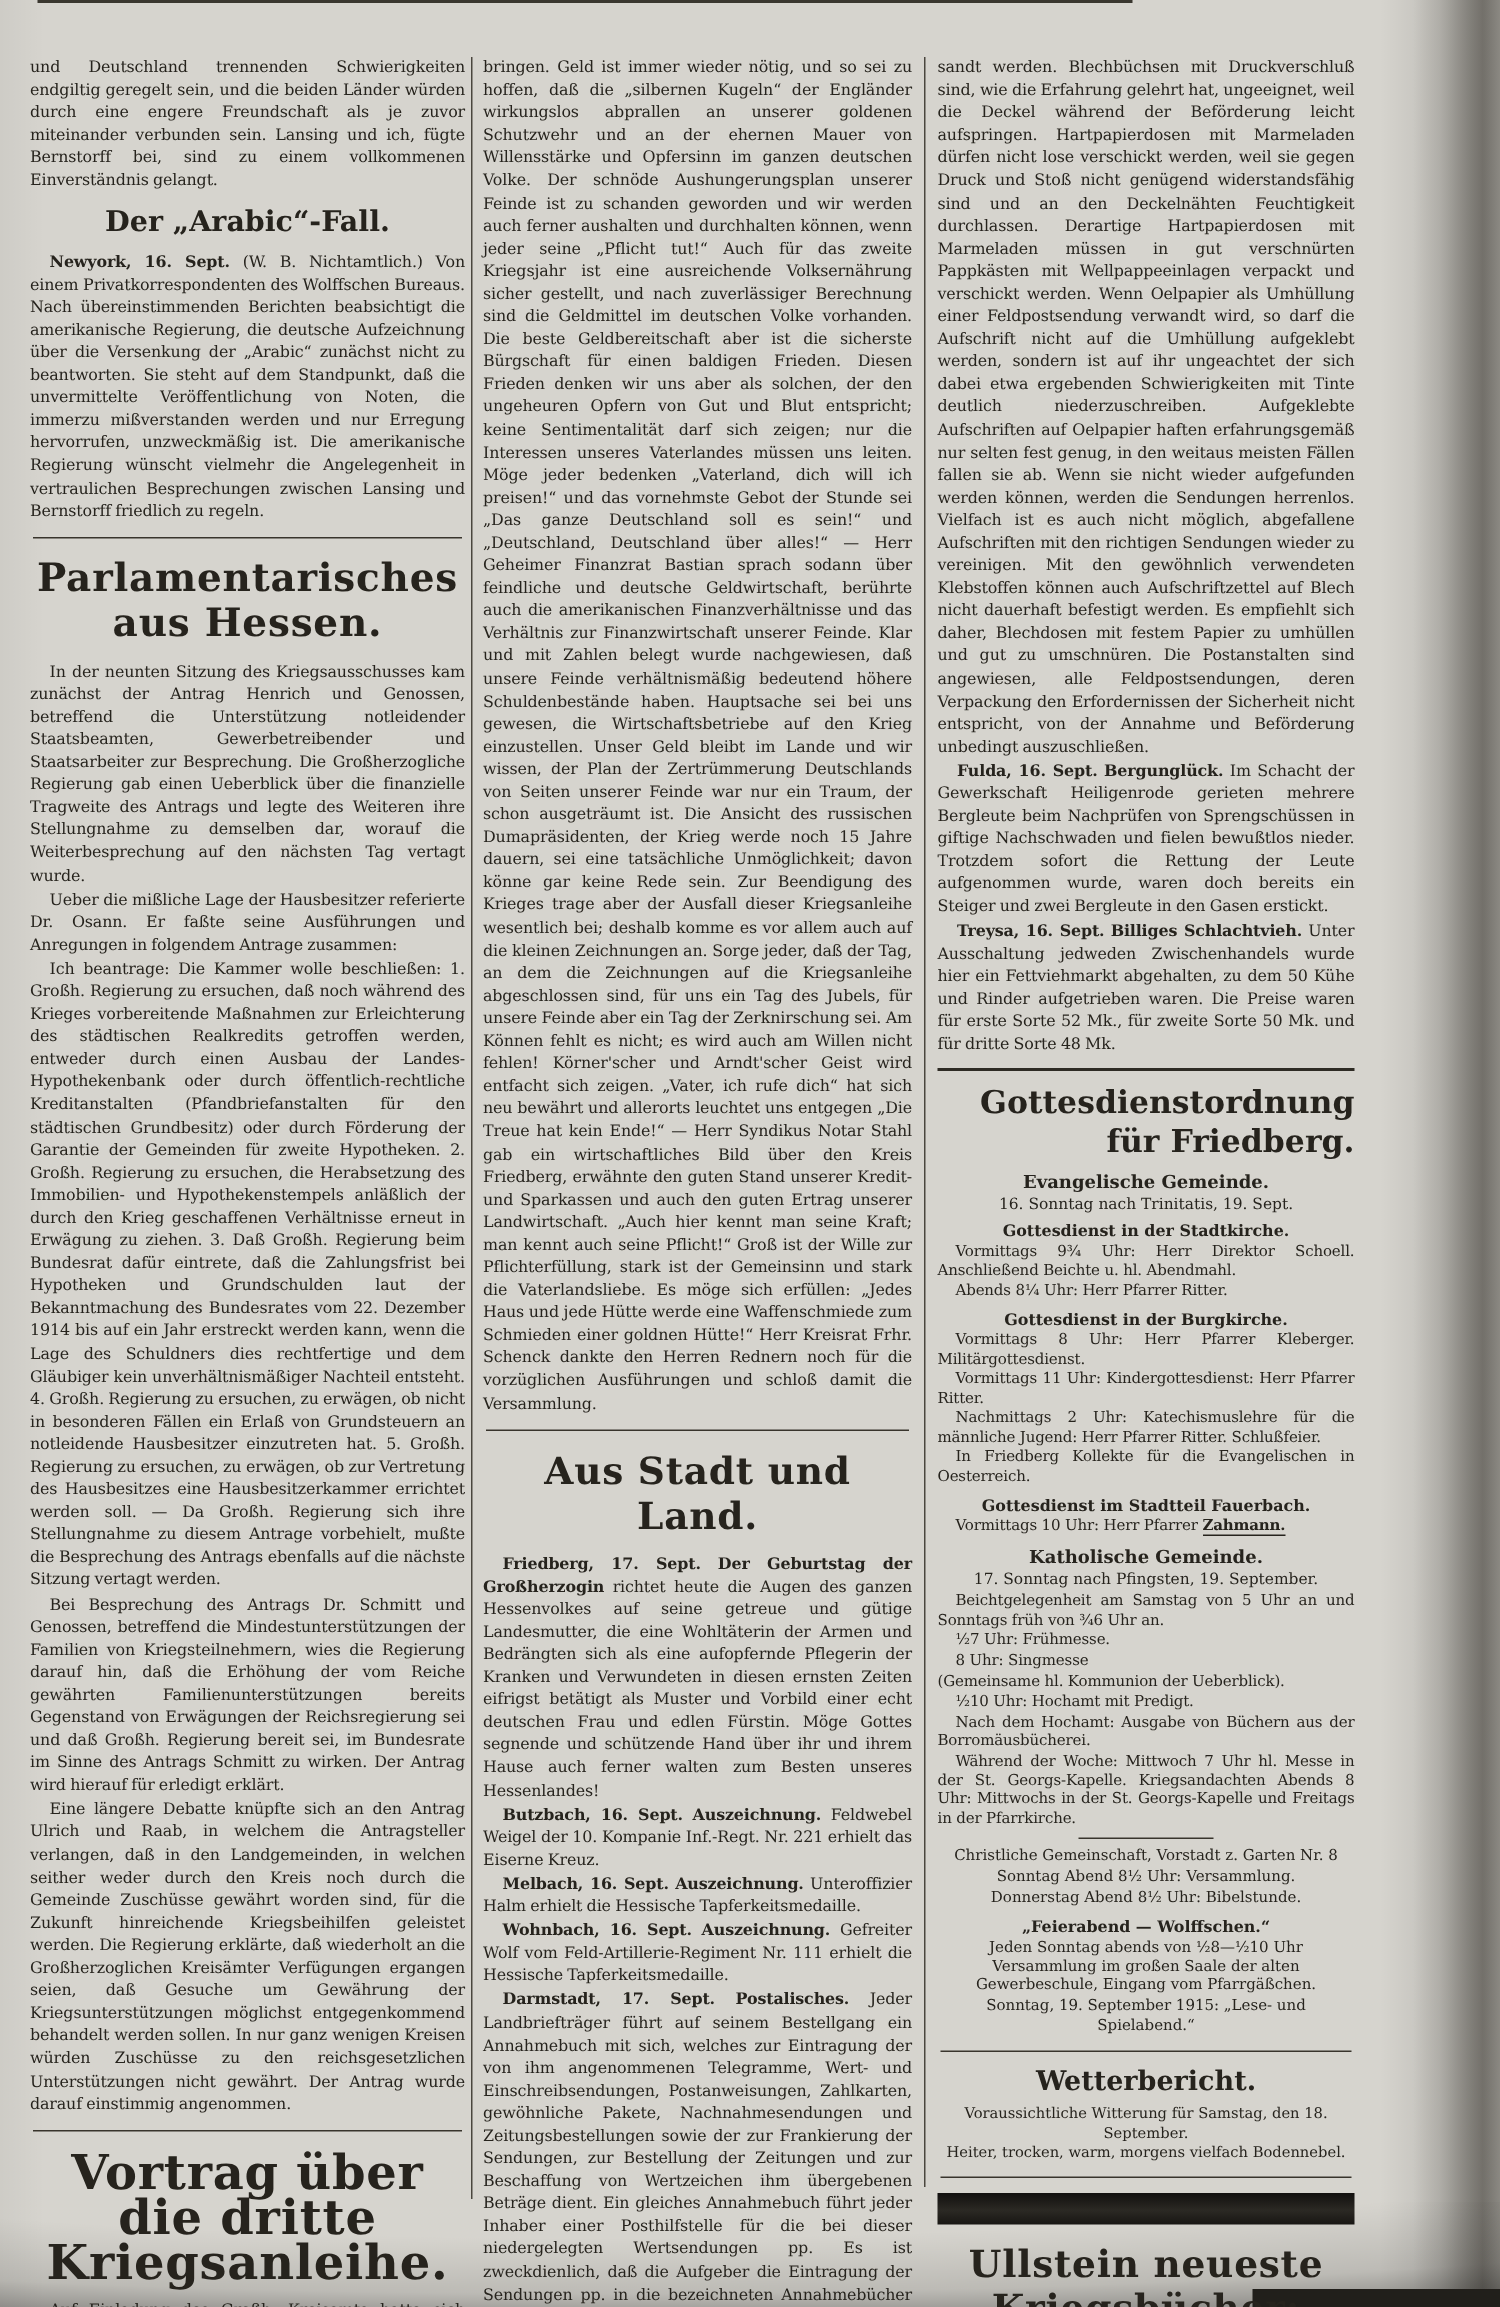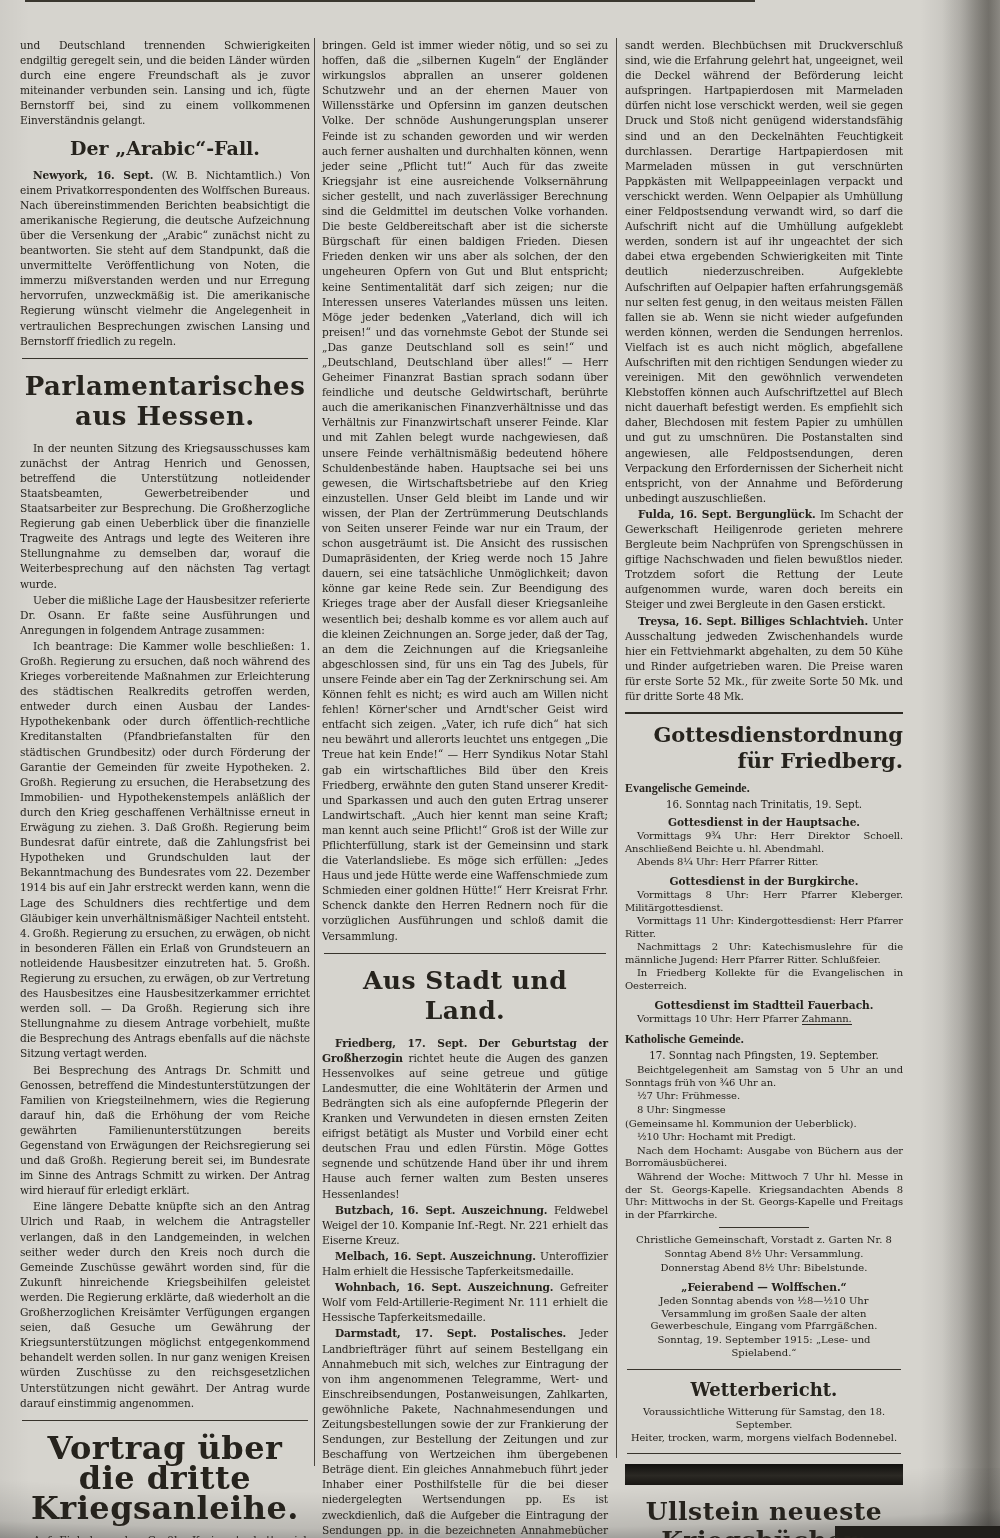--- a/index.html
+++ b/index.html
@@ -35,27 +35,27 @@
   .rule{border:none;border-top:1.4px solid #38342c;margin:9px 2px;}
   .rule-heavy{border:none;border-top:2px solid #2e2b24;margin:8px 0;}
 
   h2.big{font-size:26px;line-height:30px;font-weight:bold;text-align:center;margin:12px 0 10px 0;
     font-family:"DejaVu Serif", serif;letter-spacing:0.5px;}
   h3.med{font-size:19px;line-height:24px;font-weight:bold;text-align:center;margin:7px 0 8px 0;}
   h2.gdo{font-size:21px;line-height:26px;font-weight:bold;text-align:right;margin:6px 0 6px 0;}
   h3.wetter{font-size:18px;font-weight:bold;text-align:center;margin:4px 0 5px 0;}
 
   
-  .ch-head{font-size:12px;font-weight:bold;text-align:left;margin:7px 0 2px 0;font-family:Liberation Serif, serif;}
+  .ch-head{font-size:12px;font-weight:bold;text-align:center;margin:7px 0 2px 0;}
   .ch-sub{font-size:10.3px;text-align:center;margin:1px 0 3px 0;}
   .ch-h4{font-size:10.6px;font-weight:bold;text-align:center;margin:6px 0 2px 0;}
   p.ch{font-size:10px;line-height:12.6px;margin:1px 0;text-indent:12px;text-align:justify;
     letter-spacing:-0.1px;}
   p.ch-c{font-size:10px;line-height:12.8px;margin:1px 0;text-align:center;text-indent:0;}
-  .u-name{border-bottom:1px solid #26231d;}
+  .u-name{border-bottom:1px solid #26231d;font-weight:bold;}
   .short-rule{width:90px;border:none;border-top:1px solid #38342c;margin:6px auto;}
 
   .wetter-line{font-size:9.8px;line-height:13px;text-align:center;margin:0;}
 
   .black-bar{height:21px;background:linear-gradient(#11100e,#2b2924 55%,#181613);margin:10px 0 12px 0;}
 
   .ad{text-align:center;}
   .ad-l1{font-size:25px;font-weight:bold;margin:4px 0 8px 0;letter-spacing:0.5px;}
 </style>
 </head>
@@ -101,21 +101,21 @@
 <div class="col" id="colR">
   <p class="body noindent">sandt werden. Blechbüchsen mit Druckverschluß sind, wie die Erfahrung gelehrt hat, ungeeignet, weil die Deckel während der Beförderung leicht aufspringen. Hartpapierdosen mit Marmeladen dürfen nicht lose verschickt werden, weil sie gegen Druck und Stoß nicht genügend widerstandsfähig sind und an den Deckelnähten Feuchtigkeit durchlassen. Derartige Hartpapierdosen mit Marmeladen müssen in gut verschnürten Pappkästen mit Wellpappeeinlagen verpackt und verschickt werden. Wenn Oelpapier als Umhüllung einer Feldpostsendung verwandt wird, so darf die Aufschrift nicht auf die Umhüllung aufgeklebt werden, sondern ist auf ihr ungeachtet der sich dabei etwa ergebenden Schwierigkeiten mit Tinte deutlich niederzuschreiben. Aufgeklebte Aufschriften auf Oelpapier haften erfahrungsgemäß nur selten fest genug, in den weitaus meisten Fällen fallen sie ab. Wenn sie nicht wieder aufgefunden werden können, werden die Sendungen herrenlos. Vielfach ist es auch nicht möglich, abgefallene Aufschriften mit den richtigen Sendungen wieder zu vereinigen. Mit den gewöhnlich verwendeten Klebstoffen können auch Aufschriftzettel auf Blech nicht dauerhaft befestigt werden. Es empfiehlt sich daher, Blechdosen mit festem Papier zu umhüllen und gut zu umschnüren. Die Postanstalten sind angewiesen, alle Feldpostsendungen, deren Verpackung den Erfordernissen der Sicherheit nicht entspricht, von der Annahme und Beförderung unbedingt auszuschließen.</p>
   <p class="body"><b class="dl">Fulda, 16. Sept.</b> <b class="ttl">Bergunglück.</b> <span>Im Schacht der Gewerkschaft Heiligenrode gerieten mehrere Bergleute beim Nachprüfen von Sprengschüssen in giftige Nachschwaden und fielen bewußtlos nieder. Trotzdem sofort die Rettung der Leute aufgenommen wurde, waren doch bereits ein Steiger und zwei Bergleute in den Gasen erstickt.</span></p>
   <p class="body"><b class="dl">Treysa, 16. Sept.</b> <b class="ttl">Billiges Schlachtvieh.</b> <span>Unter Ausschaltung jedweden Zwischenhandels wurde hier ein Fettviehmarkt abgehalten, zu dem 50 Kühe und Rinder aufgetrieben waren. Die Preise waren für erste Sorte 52 Mk., für zweite Sorte 50 Mk. und für dritte Sorte 48 Mk.</span></p>
   <hr class="rule-heavy">
 
   <h2 class="gdo">Gottesdienstordnung für Friedberg.</h2>
   <div class="ch-head">Evangelische Gemeinde.</div>
   <div class="ch-sub">16. Sonntag nach Trinitatis, 19. Sept.</div>
 
-  <div class="ch-h4">Gottesdienst in der Hauptsache.</div>
+  <div class="ch-h4">Gottesdienst in der Stadtkirche.</div>
   <p class="ch">Vormittags 9¾ Uhr: Herr Direktor Schoell. Anschließend Beichte u. hl. Abendmahl.</p>
   <p class="ch">Abends 8¼ Uhr: Herr Pfarrer Ritter.</p>
 
   <div class="ch-h4">Gottesdienst in der Burgkirche.</div>
   <p class="ch">Vormittags 8 Uhr: Herr Pfarrer Kleberger. Militärgottesdienst.</p>
   <p class="ch">Vormittags 11 Uhr: Kindergottesdienst: Herr Pfarrer Ritter.</p>
   <p class="ch">Nachmittags 2 Uhr: Katechismuslehre für die männliche Jugend: Herr Pfarrer Ritter. Schlußfeier.</p>
   <p class="ch">In Friedberg Kollekte für die Evangelischen in Oesterreich.</p>
 
   <div class="ch-h4">Gottesdienst im Stadtteil Fauerbach.</div>

